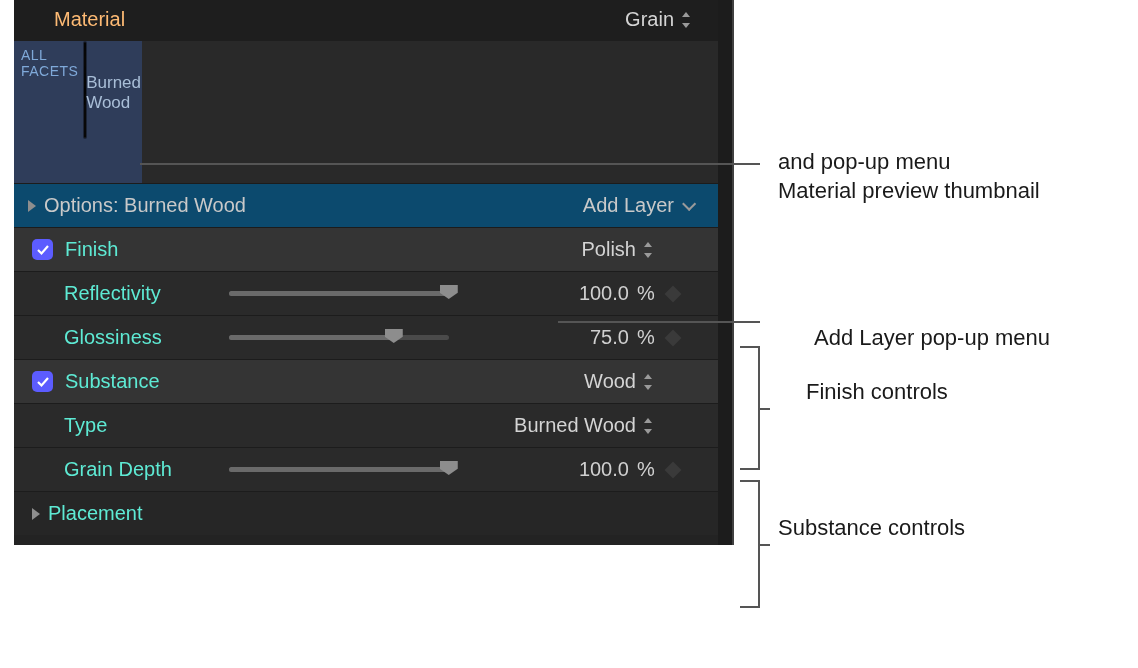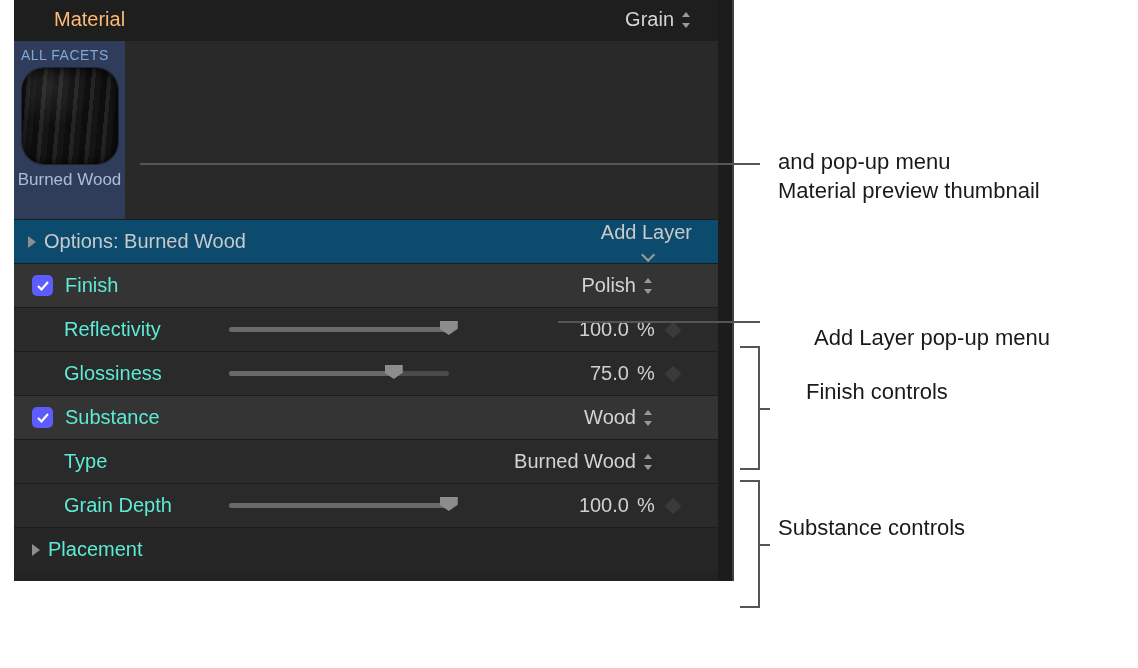--- a/index.html
+++ b/index.html
@@ -75,28 +75,28 @@
     border-bottom: 6px solid transparent;
     border-left: 8px solid #8e8e8e;
     margin-right: 8px;
   }
 
   .facet-area {
     background: #292929;
     padding: 0;
   }
   .facet-tile {
-    width: 111px;
+    width: 128px;
     margin: 0 0 0 0;
     background: #2f3d5a;
     border: 1px solid #2f3d5a;
     display: flex;
-    flex-direction: column;
-    align-items: center;
-    padding-bottom: 28px;
+    flex-direction: row;
+    align-items: center;
+    padding-bottom: 44px;
   }
   .facet-header {
     color: #7fa9d9;
     font-size: 14px;
     letter-spacing: 0.5px;
     padding: 5px 6px 5px 6px;
     align-self: flex-start;
   }
   .thumb {
     width: 96px;
@@ -169,21 +169,21 @@
   }
   .options-row {
     display: flex;
     align-items: center;
     height: 44px;
     padding: 0 40px 0 14px;
     background: #0c4a6e;
     border-top: 1px solid #1c1c1c;
   }
   .options-row .left { flex:1; display:flex; align-items:center; color:#c9c9c9; }
-  .options-row .right { display:flex; align-items:center; gap:8px; color:#c9c9c9;flex-direction:column; }
+  .options-row .right { display:flex; align-items:center; gap:8px; color:#c9c9c9; }
 
   
   .callout-line {
     position: absolute;
     height: 2px;
     background: #555;
   }
   .callout-text {
     position: absolute;
     left: 778px;

